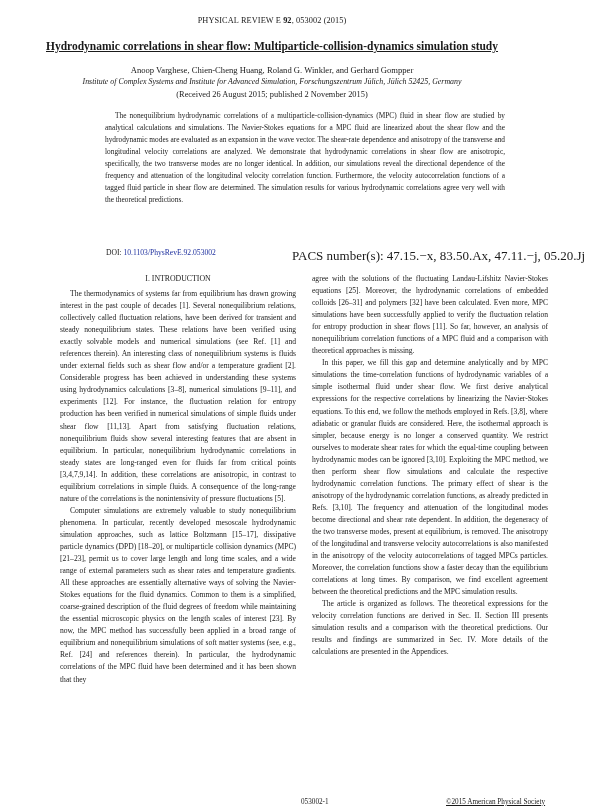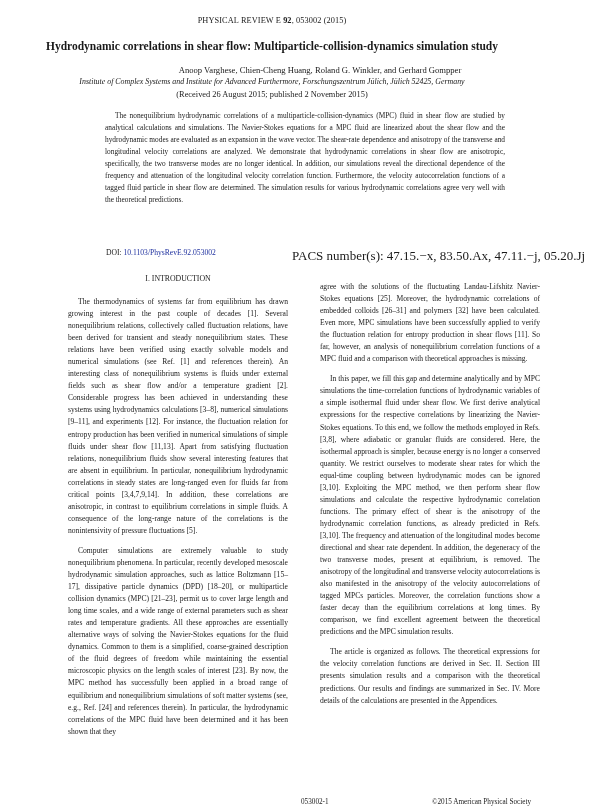--- a/index.html
+++ b/index.html
@@ -4,49 +4,49 @@
 <style>
   html, body { margin: 0; padding: 0; background: #ffffff; }
   body {
     width: 608px; height: 810px; position: relative; overflow: hidden;
     font-family: "Liberation Serif", "DejaVu Serif", serif; color: #1a1a1a;
   }
   .abs { position: absolute; }
   .center { text-align: center; left: 0; width: 544px; }
   .journal { top: 16px; font-size: 8.3px; letter-spacing: 0.1px; }
   .journal b { font-weight: bold; }
-  .title { top: 40px; font-size: 11.5px; font-weight: bold; }
-  .authors { top: 65px; font-size: 8.6px; margin-left: 48px; }
+  .title { top: 40px; font-size: 11.5px; font-weight: bold; text-decoration: underline; }
+  .authors { top: 65px; font-size: 8.6px; }
   .affil { top: 77px; font-size: 7.9px; font-style: italic; }
   .received { top: 90px; font-size: 8.4px; }
   .abstract {
     top: 110px; left: 105px; width: 400px; font-size: 7.35px; line-height: 12.05px;
     text-align: justify; text-indent: 10px; hyphens: auto;
   }
   .doi { top: 248px; left: 106px; font-size: 7.6px; }
   .pacs { top: 248px; left: 292px; font-size: 13px; }
   .link { color: #1d2f9e; margin-top: 16px; }
   .col { font-size: 7.6px; line-height: 12.05px; text-align: justify; hyphens: auto; }
-  .col p { margin: 8px; text-indent: 10px; }
+  .col p { margin: 0; text-indent: 10px; }
   .col-left { top: 288px; left: 60px; width: 236px; }
   .col-right { top: 273px; left: 312px; width: 236px; }
   .sec-head { top: 274px; left: 60px; width: 236px; text-align: center; font-size: 7.8px; font-weight: normal; }
   .footer { top: 798px; font-size: 7.2px; }
   .f-left { left: 47px; margin-top: 28px; }
   .f-mid { left: 285px; margin-left: 16px; }
-  .f-right { left: 432px; }
+  .f-right { left: 446px; text-decoration: underline; }
 </style>
 </head>
 <body>
 
 <div class="abs center journal"><span>PHYSICAL REVIEW E</span> <b>92</b><span>, 053002 (2015)</span></div>
 
 <div class="abs center title">Hydrodynamic correlations in shear flow: Multiparticle-collision-dynamics simulation study</div>
 <div class="abs center authors">Anoop Varghese, Chien-Cheng Huang, Roland G. Winkler, and Gerhard Gompper</div>
-<div class="abs center affil">Institute of Complex Systems and Institute for Advanced Furthermore, Forschungszentrum Jülich, Jülich 52425, Germany</div>
+<div class="abs center affil">Institute of Complex Systems and Institute for Advanced Simulation, Forschungszentrum Jülich, Jülich 52425, Germany</div>
 <div class="abs center received">(Received 26 August 2015; published 2 November 2015)</div>
 
 <div class="abs abstract">The nonequilibrium hydrodynamic correlations of a multiparticle-collision-dynamics (MPC) fluid in shear flow are studied by analytical calculations and simulations. The Navier-Stokes equations for a MPC fluid are linearized about the shear flow and the hydrodynamic modes are evaluated as an expansion in the wave vector. The shear-rate dependence and anisotropy of the transverse and longitudinal velocity correlations are analyzed. We demonstrate that hydrodynamic correlations in shear flow are anisotropic, specifically, the two transverse modes are no longer identical. In addition, our simulations reveal the directional dependence of the frequency and attenuation of the longitudinal velocity correlation function. Furthermore, the velocity autocorrelation functions of a tagged fluid particle in shear flow are determined. The simulation results for various hydrodynamic correlations agree very well with the theoretical predictions.</div>
 
 <div class="abs doi"><span>DOI: </span><span class="link">10.1103/PhysRevE.92.053002</span></div>
 <div class="abs pacs">PACS number(s): 47.15.−x, 83.50.Ax, 47.11.−j, 05.20.Jj</div>
 
 <div class="abs sec-head">I. INTRODUCTION</div>
 
 <div class="abs col col-left">

